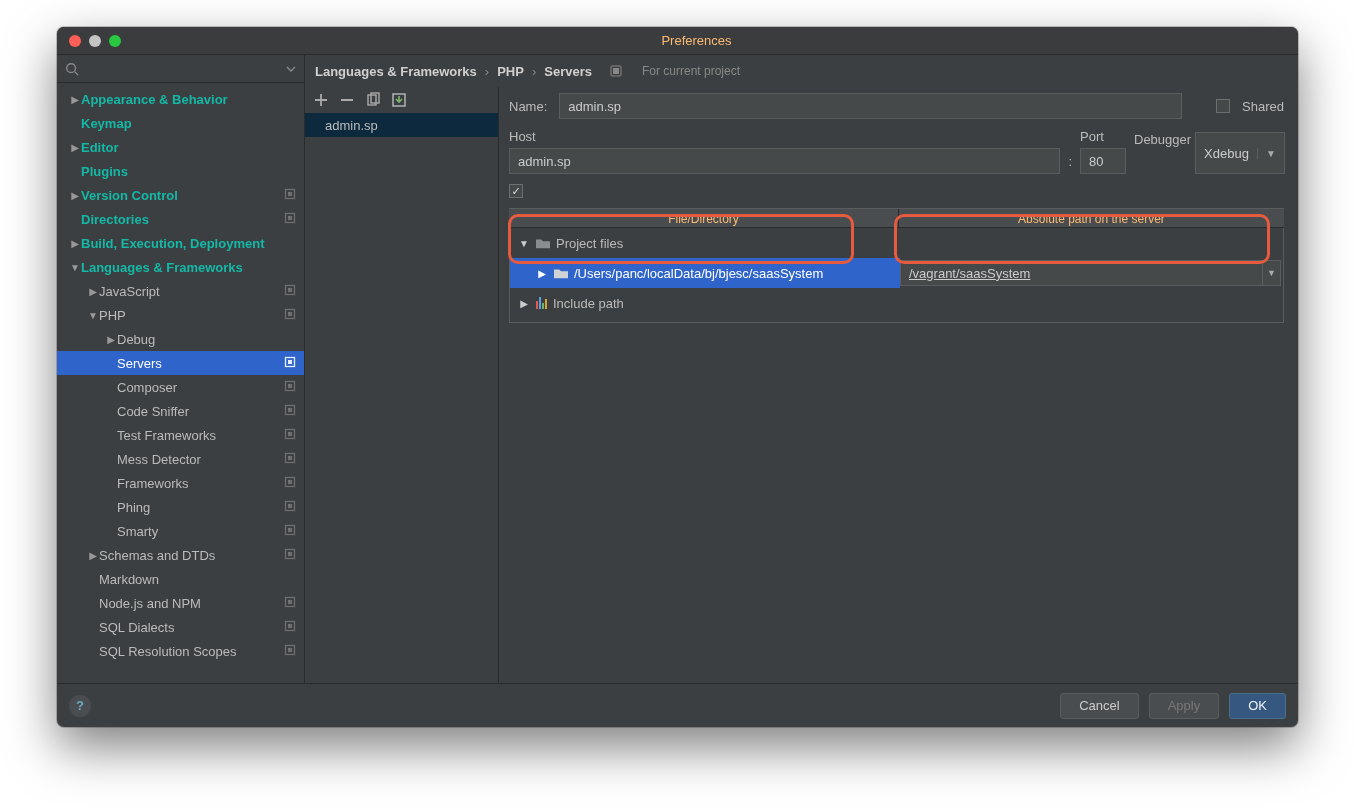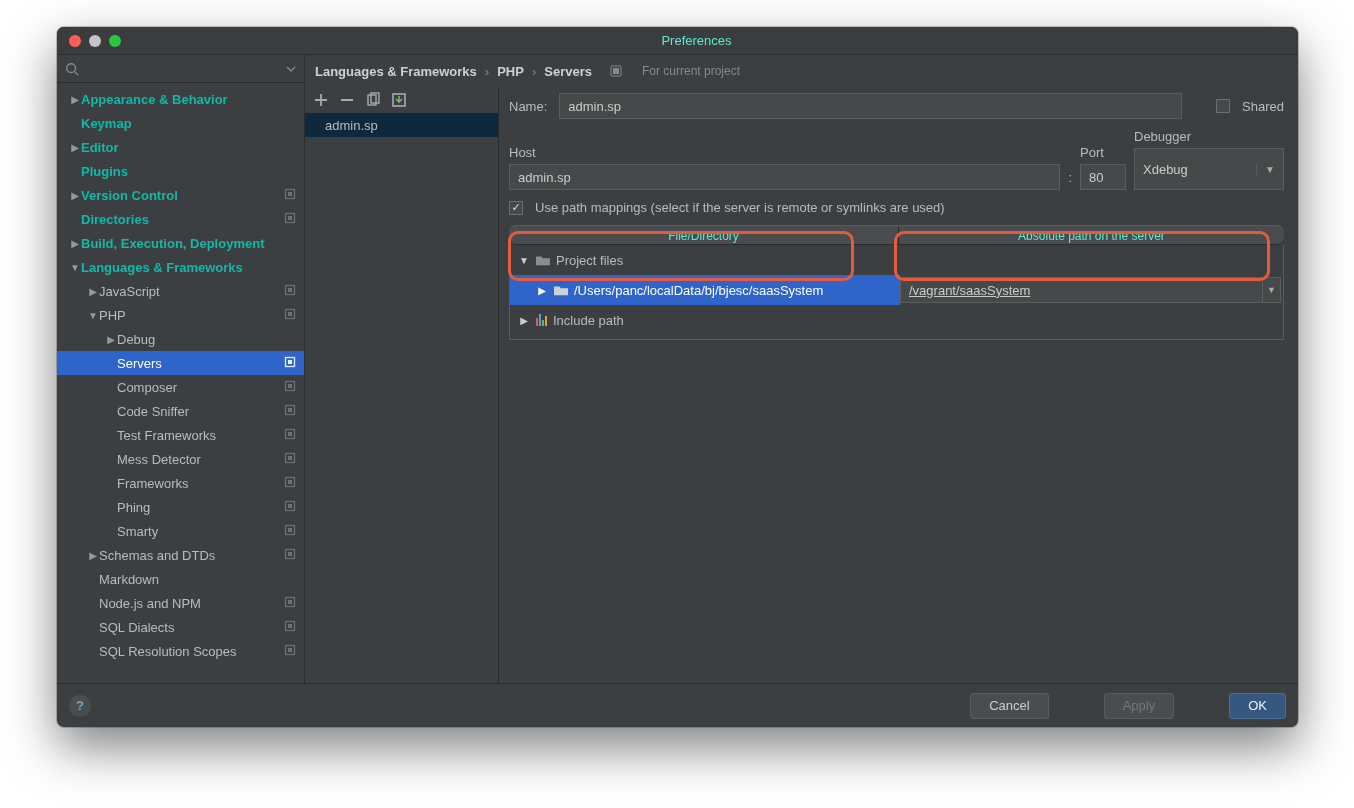--- a/index.html
+++ b/index.html
@@ -36,21 +36,21 @@
   .traffic { display: flex; gap: 8px; padding-left: 12px; }
   .tl-btn { width: 12px; height: 12px; border-radius: 50%; }
   .tl-close { background: #ff5f57; }
   .tl-min { background: #c4c4c4; }
   .tl-max { background: #28c940; }
   .titlebar .title {
     position: absolute;
     left: 0; right: 0;
     text-align: center;
     font-size: 13px;
-    color: #5eead4;
+    color: #fdba74;
     margin-left: 38px;
   }
   .body {
     flex: 1;
     display: flex;
     min-height: 0;
   }
   .sidebar {
     width: 248px;
     background: #3c3f41;
@@ -200,22 +200,21 @@
     display: inline-flex; align-items: center; justify-content: center;
     color: #ddd; font-size: 11px;
   }
   .table-head {
     display: flex;
     background: #4a4d4f;
     border-top: 1px solid #5a5d5e;
     border-bottom: 1px solid #2b2b2b;
     height: 20px;
     font-size: 12px;
-    color: #5eead4;
-    border-radius: 7px;
+    color: #fdba74;
   }
   .th { flex: 1; text-align: center; line-height: 20px; }
   .th.left { flex: 0 0 390px; border-right: 1px solid #2b2b2b; }
   .map-body {
     border: 1px solid #5a5d5e;
     border-top: none;
     min-height: 90px;
     position: relative;
     padding-bottom: 4px;
   }
@@ -263,21 +262,20 @@
   }
   .footer .spacer { flex:1; }
   .btn {
     height: 26px;
     padding: 0 18px;
     background: #4a4d4f;
     border: 1px solid #5a5d5e;
     color: #ccc;
     border-radius: 3px;
     font-size: 13px;
-    margin-left: 45px;
   }
   .btn.primary {
     background: #365880;
     border-color: #4a708e;
     color: #eef3f8;
   }
   .btn.disabled { color: #777; }
   .help {
     width: 22px; height:22px; border-radius:50%;
     background: #4a4d4f; color:#6fa8c9;
@@ -534,32 +532,31 @@
           <div class="row" style="gap:8px; align-items:flex-end;">
             <div style="flex:1; display:flex; flex-direction:column; gap:4px;">
               <span class="lbl">Host</span>
               <input class="text" value="admin.sp" style="">
             </div>
             <span class="lbl" style="padding-bottom:5px">:</span>
             <div style="display:flex; flex-direction:column; gap:4px;">
               <span class="lbl">Port</span>
               <input class="text" style="width: 46px;" value="80">
             </div>
-            <div style="display:flex; flex-direction:column; gap:4px; width:150px;">
+            <div style="display:flex; flex-direction:row; gap:4px; width:150px;">
               <span class="lbl">Debugger</span>
               <div class="select">
                 <span>Xdebug</span>
                 <span class="caret">▼</span>
               </div>
             </div>
           </div>
 
           <div class="row">
             <span class="chk">✓</span>
-            <span class="lbl">Use path mappings (select if the server is remote or symlinks are used)</span>
           </div>
 
           <div>
             <div class="table-head">
               <div class="th left">File/Directory</div>
               <div class="th">Absolute path on the server</div>
             </div>
             <div class="map-body" style="position:relative;">
 
               <div class="map-row">

